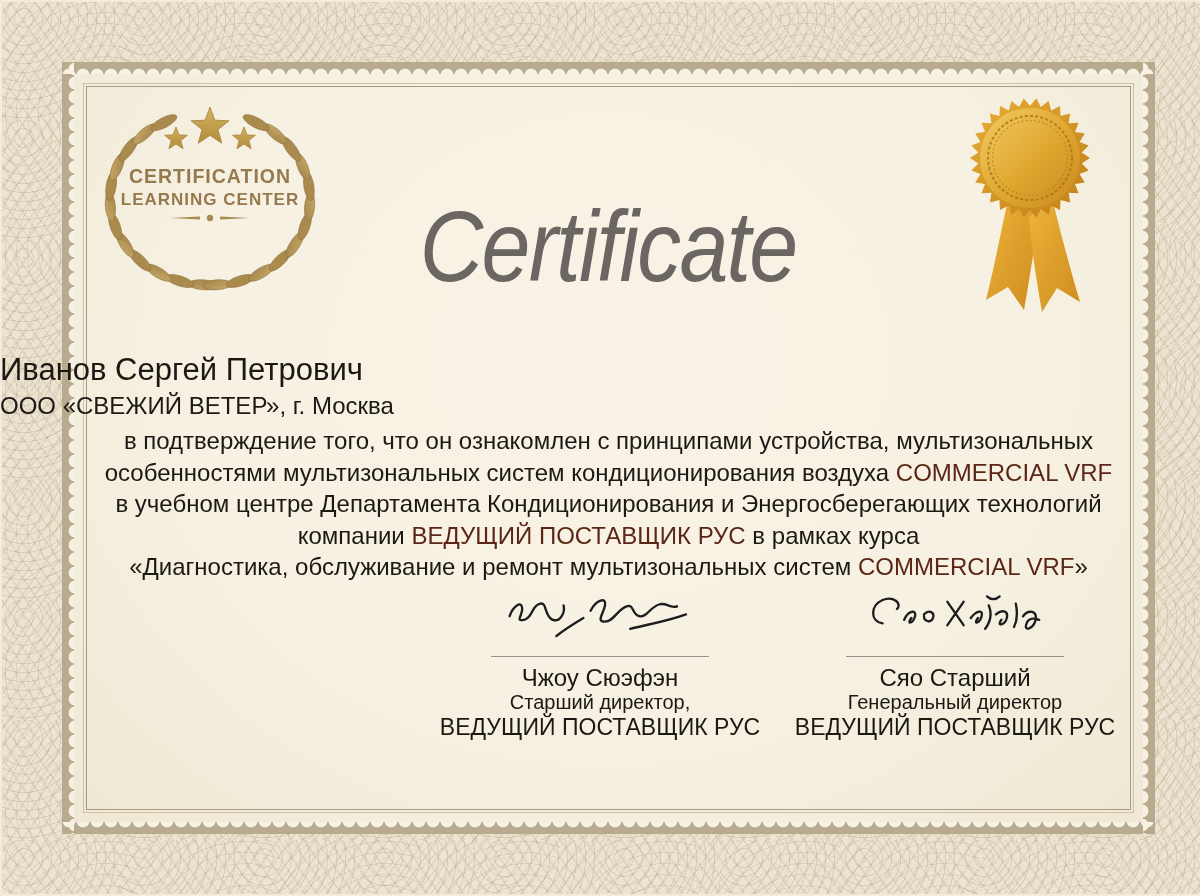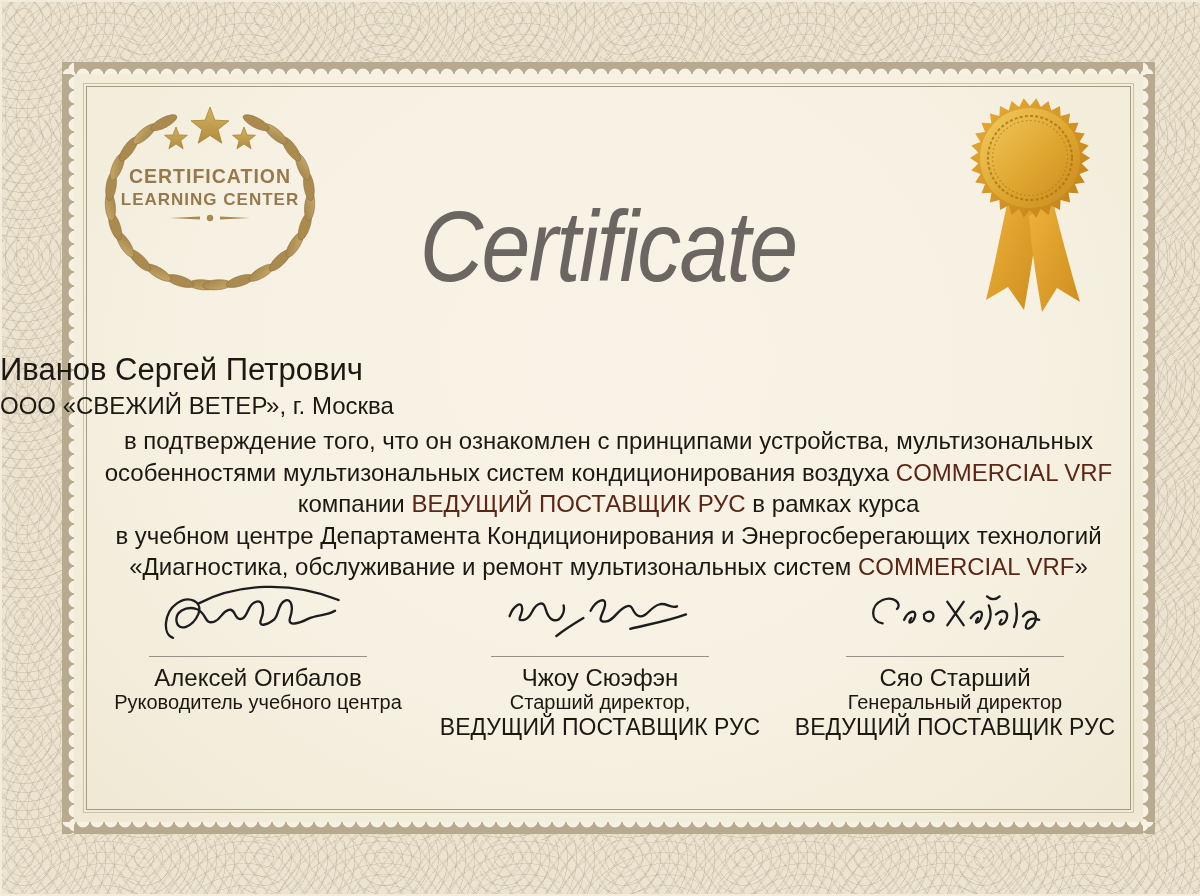--- a/index.html
+++ b/index.html
@@ -179,35 +179,26 @@
   </div>
 
   <div class="title-wrap">
     <span class="title">Certificate</span>
   </div>
   <div class="recipient">Иванов Сергей Петрович</div>
   <div class="company">ООО «СВЕЖИЙ ВЕТЕР», г. Москва</div>
   <div class="body-text" id="body-lines">
       <div class="body-line"><span class="">в подтверждение того, что он ознакомлен с принципами устройства, мультизональных</span></div>
       <div class="body-line"><span class="">особенностями мультизональных систем кондиционирования воздуха </span><span class="hl">COMMERCIAL VRF</span></div>
+      <div class="body-line"><span class="">в учебном центре Департамента Кондиционирования и Энергосберегающих технологий</span></div>
       <div class="body-line"><span class="">компании </span><span class="hl">ВЕДУЩИЙ ПОСТАВЩИК РУС</span><span class=""> в рамках курса</span></div>
-      <div class="body-line"><span class="">в учебном центре Департамента Кондиционирования и Энергосберегающих технологий</span></div>
       <div class="body-line"><span class="">«Диагностика, обслуживание и ремонт мультизональных систем </span><span class="hl">COMMERCIAL VRF</span><span class="">»</span></div>
     </div>
 
   <div class="sig-row" id="sig-row">
-      <div class="sig-block s0">
-        <svg viewBox="0 0 230 80" class="sig-stroke">
-          <path d="M20,62 C8,58 10,34 24,24 C38,14 54,22 48,36 C42,50 26,56 24,44 C22,34 34,26 46,30 C58,34 54,48 66,44 C74,41 74,33 82,31 C90,29 88,43 96,41 C104,39 102,25 112,22 C120,19 122,31 118,41 C114,51 124,48 132,42 C138,37 136,25 144,21 C152,17 154,29 150,40 C147,50 160,46 170,41 C180,36 190,38 200,32" fill="none" stroke="#1d1d1f" stroke-width="2.6" stroke-linecap="round"></path>
-          <path d="M48,24 C90,2 150,-2 204,20" fill="none" stroke="#1d1d1f" stroke-width="2.6" stroke-linecap="round"></path>
-        </svg>
-        <div class="sig-line"></div>
-        <div class="sig-name">Алексей Огибалов</div>
-        <div class="sig-role">Руководитель учебного центра</div>
-      </div>
       <div class="sig-block s1">
         <svg viewBox="0 0 230 80" class="sig-stroke">
           <path d="M14,38 C18,26 28,20 28,30 C28,38 20,44 30,42 C40,40 38,26 48,24 C56,22 52,38 62,42 C70,45 76,34 74,26 M66,60 C76,52 86,46 96,40 M104,32 C110,20 122,16 120,26 C118,36 110,44 120,44 C130,44 134,30 144,27 C152,24 150,36 158,38 C166,40 170,28 180,25 C188,22 192,30 200,27 M148,52 C168,47 188,44 210,36" fill="none" stroke="#1d1d1f" stroke-width="2.6" stroke-linecap="round"></path>
         </svg>
         <div class="sig-line"></div>
         <div class="sig-name">Чжоу Сюэфэн</div>
         <div class="sig-role">Старший директор,</div>
         <div class="sig-org">ВЕДУЩИЙ ПОСТАВЩИК РУС</div>
       </div>
       <div class="sig-block s2">

